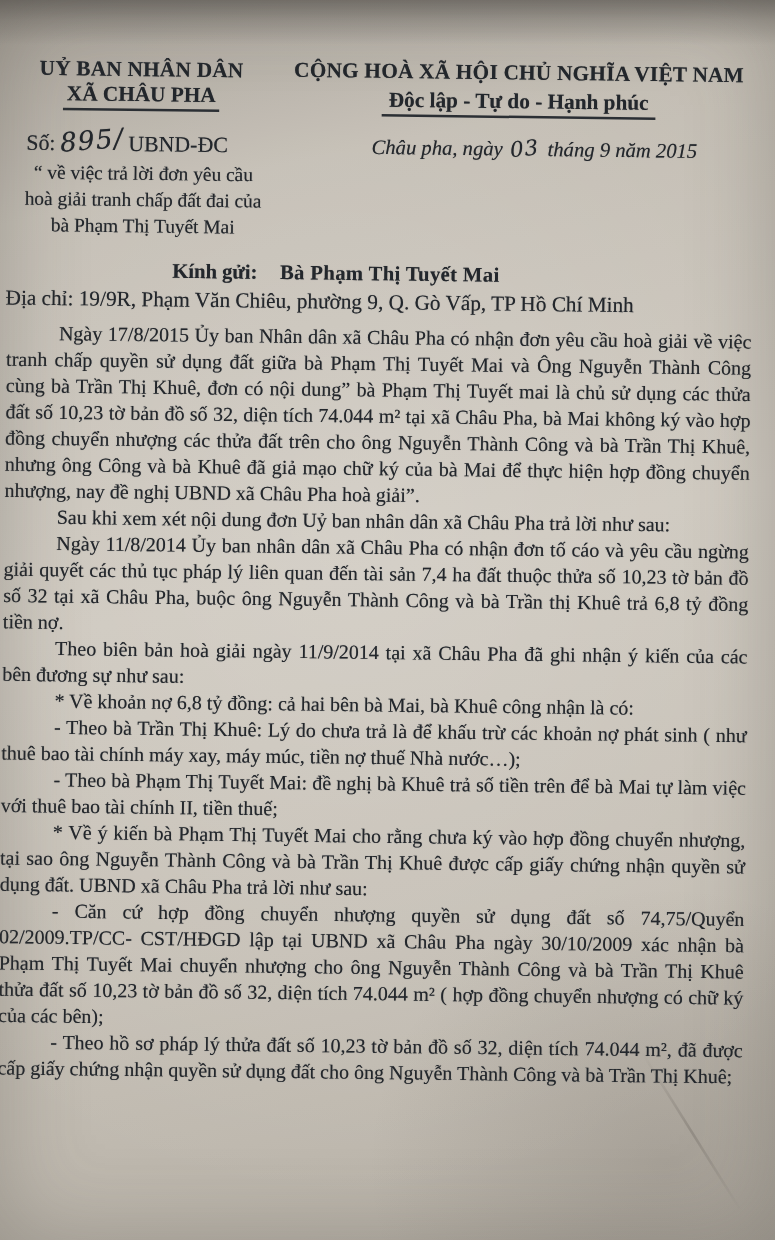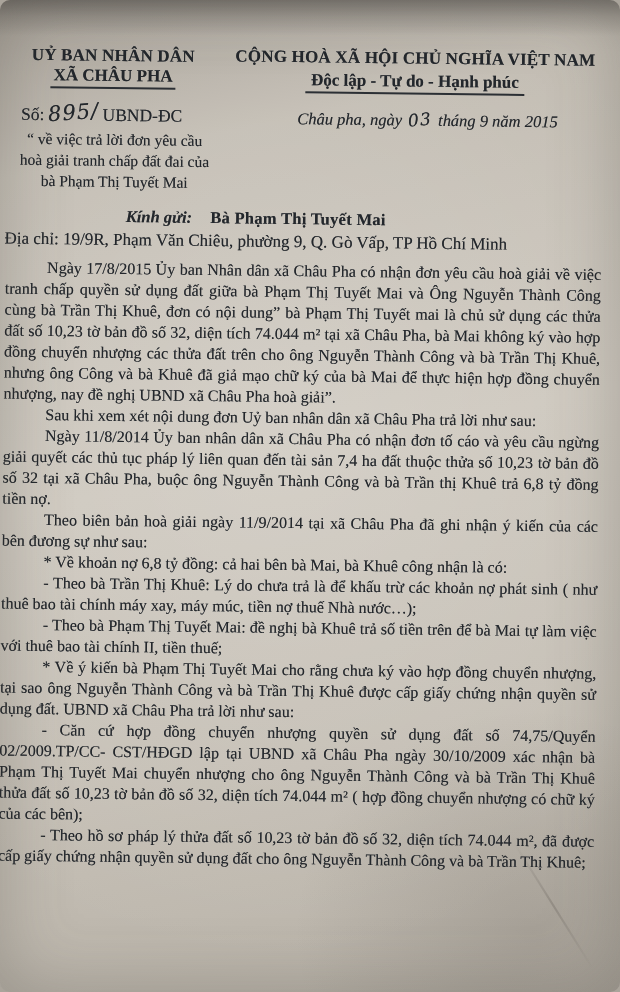--- a/index.html
+++ b/index.html
@@ -8,21 +8,20 @@
     background:#aaa49b;
     font-family:"Liberation Serif", serif;
   }
   .paper{
     position:relative;width:620px;height:992px;overflow:hidden;
     color:#23272c;
     background:
       radial-gradient(55% 32% at 86% 94%, rgba(88,82,76,0.20), rgba(88,82,76,0) 70%),
       radial-gradient(130% 90% at 45% 42%, rgba(255,255,255,0.18), rgba(255,255,255,0) 62%),
       linear-gradient(168deg, #a49e95 0%, #c2bcb2 16%, #ccc6bc 46%, #c5bfb5 72%, #b6b0a6 100%);
-    border-radius: 10px;
   }
   .top-shade{
     position:absolute;top:0;left:0;right:0;height:36px;pointer-events:none;
     background:linear-gradient(180deg, rgba(68,65,62,0.50) 0%, rgba(68,65,62,0.22) 45%, rgba(68,65,62,0) 100%);
   }
   .vignette{
     position:absolute;inset:0;pointer-events:none;
     box-shadow:inset 0 0 70px rgba(70,66,60,0.30);
   }
   .crease{
@@ -51,21 +50,21 @@
     margin:0 3px 0 4px;letter-spacing:1px;
   }
   .hand-day{
     font-family:"DejaVu Serif", serif;font-style:italic;font-size:17px;
     display:inline-block;transform:rotate(-6deg);letter-spacing:1px;margin:0 2px;
   }
   .date-line{margin-top:15px;font-style:italic;font-size:16.5px;text-align:center;
              padding-left:26px;white-space:nowrap;}
   .subject{margin-top:3px;font-size:15.5px;line-height:21px;text-align:center;width:228px;margin-left:-4px;}
   .recipient{margin-top:15px;padding-left:128px;font-size:16.5px;white-space:nowrap;}
-  .recipient .label{font-weight:bold;font-style:italic;}
+  .recipient .label{font-weight:bold;margin-left:12px;}
   .recipient .name{font-weight:bold;margin-left:14px;letter-spacing:0.3px;}
   .address{font-size:17px;padding-left:7px;margin-top:3px;white-space:nowrap;}
   .body-text{padding:8px 16px 0 8px;}
   .para{margin:0;font-size:16px;line-height:21px;text-align:justify;text-indent:42px;}
 </style>
 </head>
 <body>
 
 <div class="paper">
   <div class="top-shade"></div>

